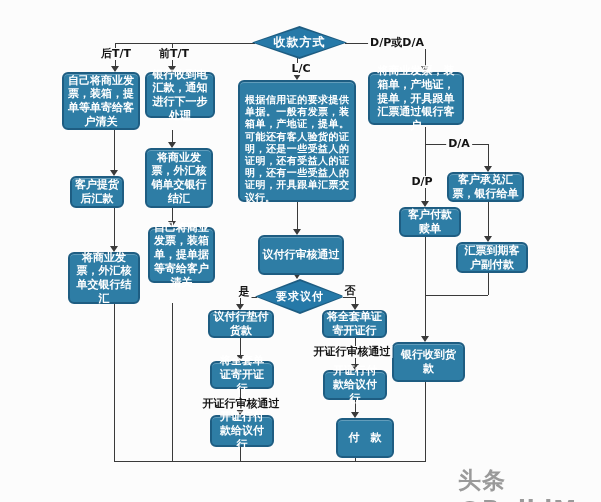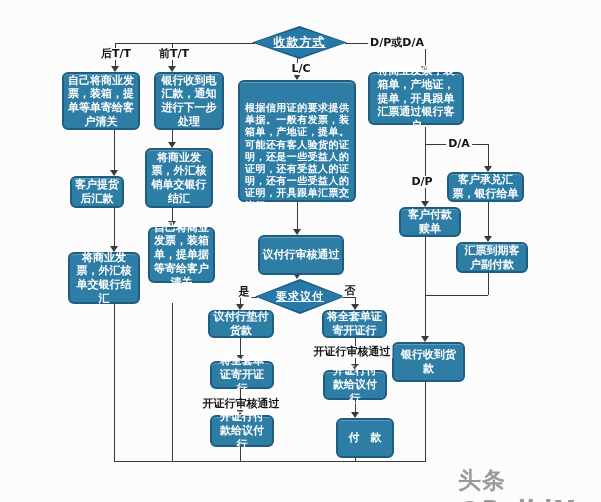--- a/index.html
+++ b/index.html
@@ -19,30 +19,30 @@
        border-left:4px solid transparent;border-right:4px solid transparent;
        border-top:6px solid var(--line);}
 
   .node{position:absolute;box-sizing:border-box;
         background:var(--box-fill);border:2px solid var(--box-border);border-radius:6px;
         color:var(--box-text);font-weight:700;font-size:11px;line-height:1.25;
         display:flex;align-items:center;justify-content:center;text-align:center;
         padding:2px 3px;word-break:break-all;
         box-shadow:inset 0 1px 0 rgba(255,255,255,.25);}
   .node.big{font-size:10px;line-height:12.2px;text-align:justify;
-            align-items:flex-start;padding:20px 5px;}
+            align-items:flex-start;padding:12px 5px;}
   .node.small{font-size:11px;padding:18px 2px;}
 
   .diamond{position:absolute;}
   .d-outer{position:absolute;inset:0;background:var(--box-border);
            clip-path:polygon(50% 0,100% 50%,50% 100%,0 50%);}
   .d-inner{position:absolute;inset:2px;background:var(--diamond-fill);
            clip-path:polygon(50% 0,100% 50%,50% 100%,0 50%);}
   .d-label{position:absolute;inset:0;display:flex;align-items:center;justify-content:center;
-           color:var(--box-text);font-weight:700;font-size:12px;letter-spacing:1px;text-decoration:underline;}
+           color:var(--box-text);font-weight:700;font-size:12px;letter-spacing:1px;}
 
   .elabel{position:absolute;transform:translateX(-50%);white-space:nowrap;
           font-weight:700;font-size:11px;line-height:12px;color:var(--label-text);
           background:var(--background);padding:0 2px;}
 
   .watermark{position:absolute;left:458px;top:465px;
              font-size:23px;font-weight:700;letter-spacing:1px;color:var(--watermark);}
 </style>
 </head>
 <body>
@@ -114,21 +114,21 @@
   <div class="diamond" style="left:255px;top:279px;width:90px;height:35px">
     <div class="d-outer"></div>
     <div class="d-inner"></div>
     <span class="d-label" style="font-size:11px">要求议付</span>
   </div>
 
   <div class="node" style="left:62px;top:72px;width:78px;height:58px">自己将商业发票，装箱，提单等单寄给客户清关</div>
   <div class="node" style="left:70px;top:176px;width:54px;height:32px">客户提货后汇款</div>
   <div class="node" style="left:68px;top:252px;width:72px;height:52px">将商业发票，外汇核单交银行结汇</div>
 
-  <div class="node" style="left:154px;top:72px;width:70px;height:58px">银行收到电汇款，通知进行下一步处理</div>
+  <div class="node" style="left:145px;top:72px;width:70px;height:46px">银行收到电汇款，通知进行下一步处理</div>
   <div class="node" style="left:145px;top:148px;width:68px;height:60px">将商业发票，外汇核销单交银行结汇</div>
   <div class="node" style="left:148px;top:227px;width:67px;height:56px">自己将商业发票，装箱单，提单据等寄给客户清关</div>
 
   <div class="node big" style="left:238px;top:80px;width:118px;height:122px">根据信用证的要求提供单据。一般有发票，装箱单，产地证，提单。可能还有客人验货的证明，还是一些受益人的证明，还有受益人的证明，还有一些受益人的证明，开具跟单汇票交议行。</div>
   <div class="node small" style="left:258px;top:235px;width:86px;height:19px">议付行审核通过</div>
   <div class="node" style="left:208px;top:310px;width:66px;height:28px">议付行垫付货款</div>
   <div class="node" style="left:210px;top:361px;width:64px;height:28px">将全套单证寄开证行</div>
   <div class="node" style="left:210px;top:415px;width:64px;height:32px">开证行付款给议付行</div>
   <div class="node" style="left:322px;top:310px;width:65px;height:28px">将全套单证寄开证行</div>
   <div class="node" style="left:323px;top:370px;width:64px;height:30px">开证行付款给议付行</div>

